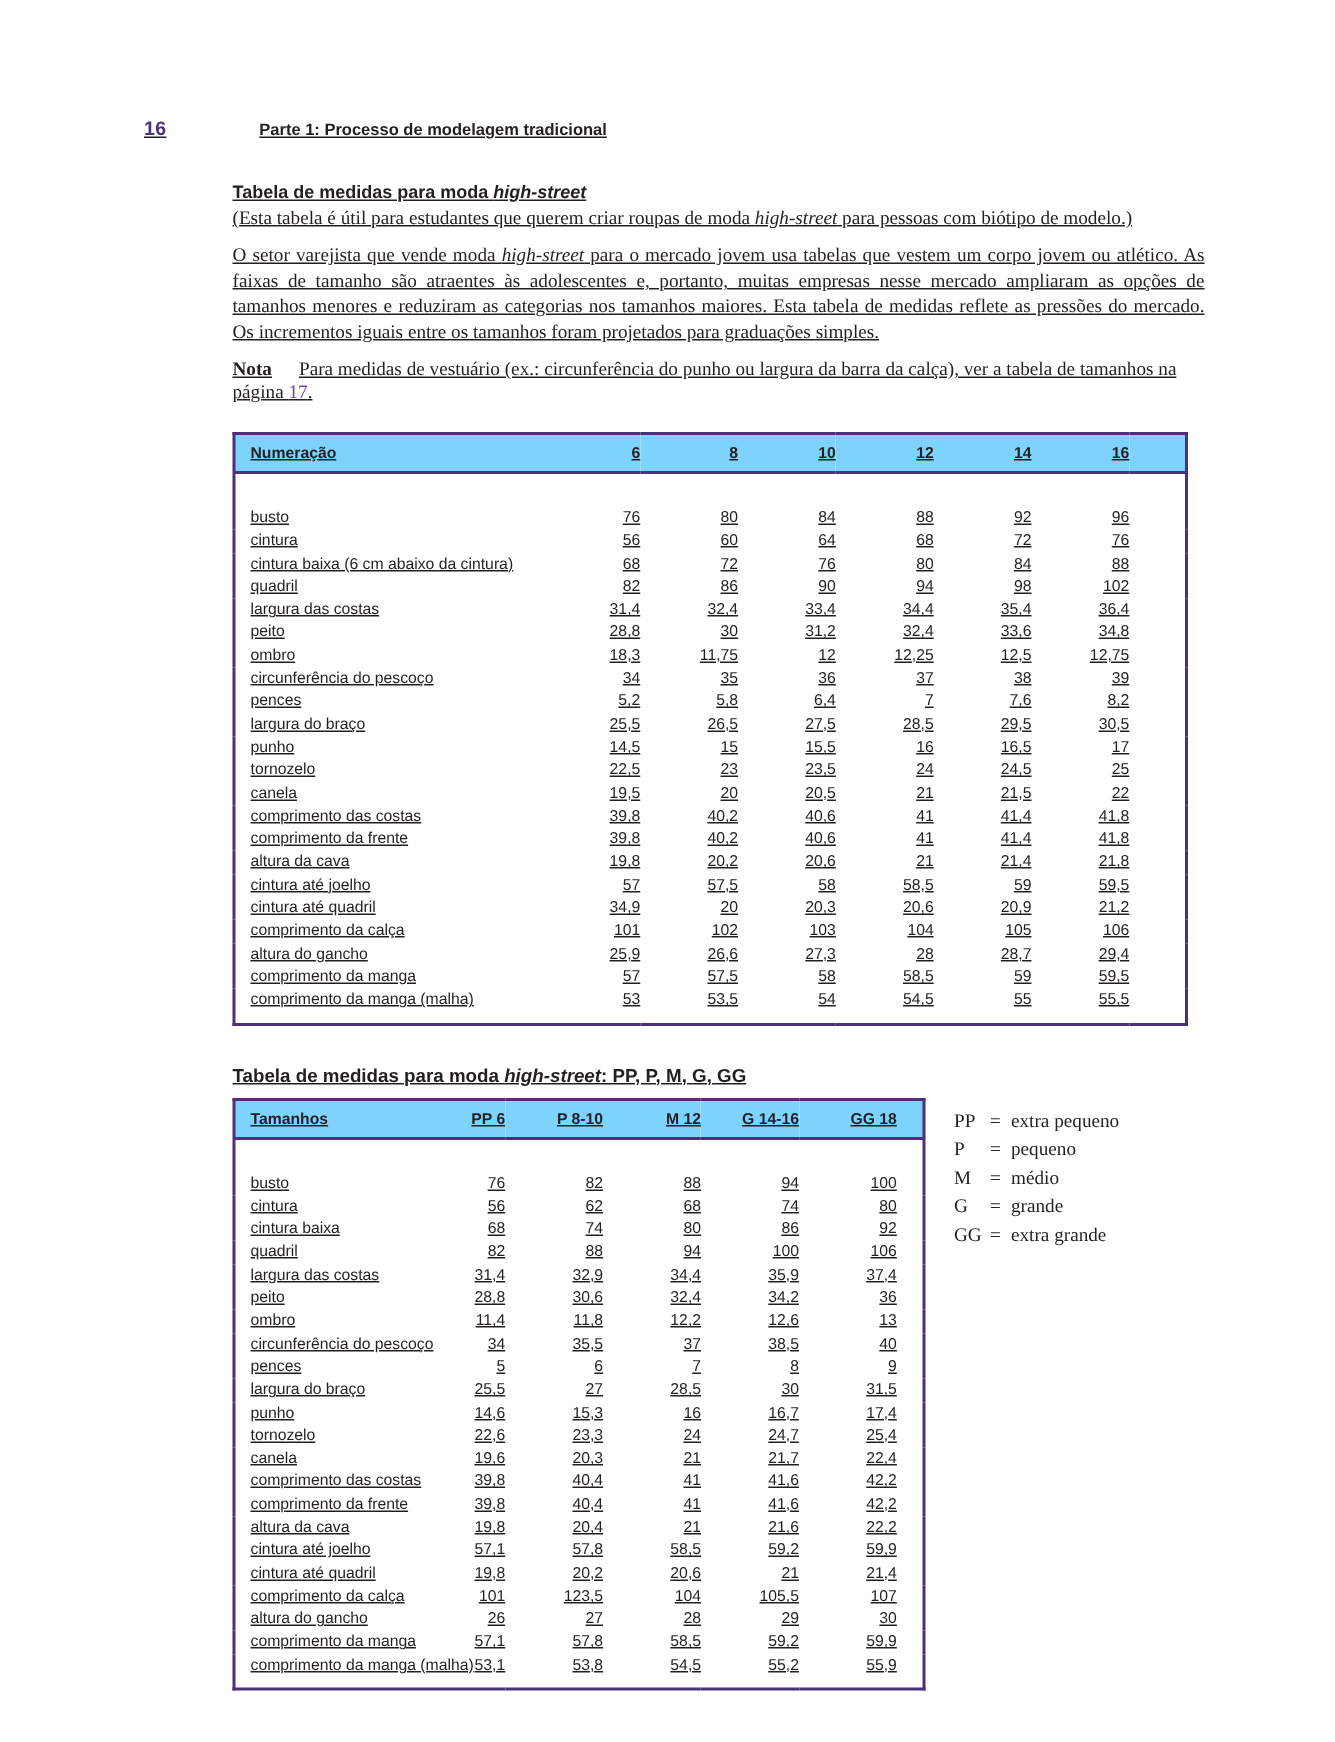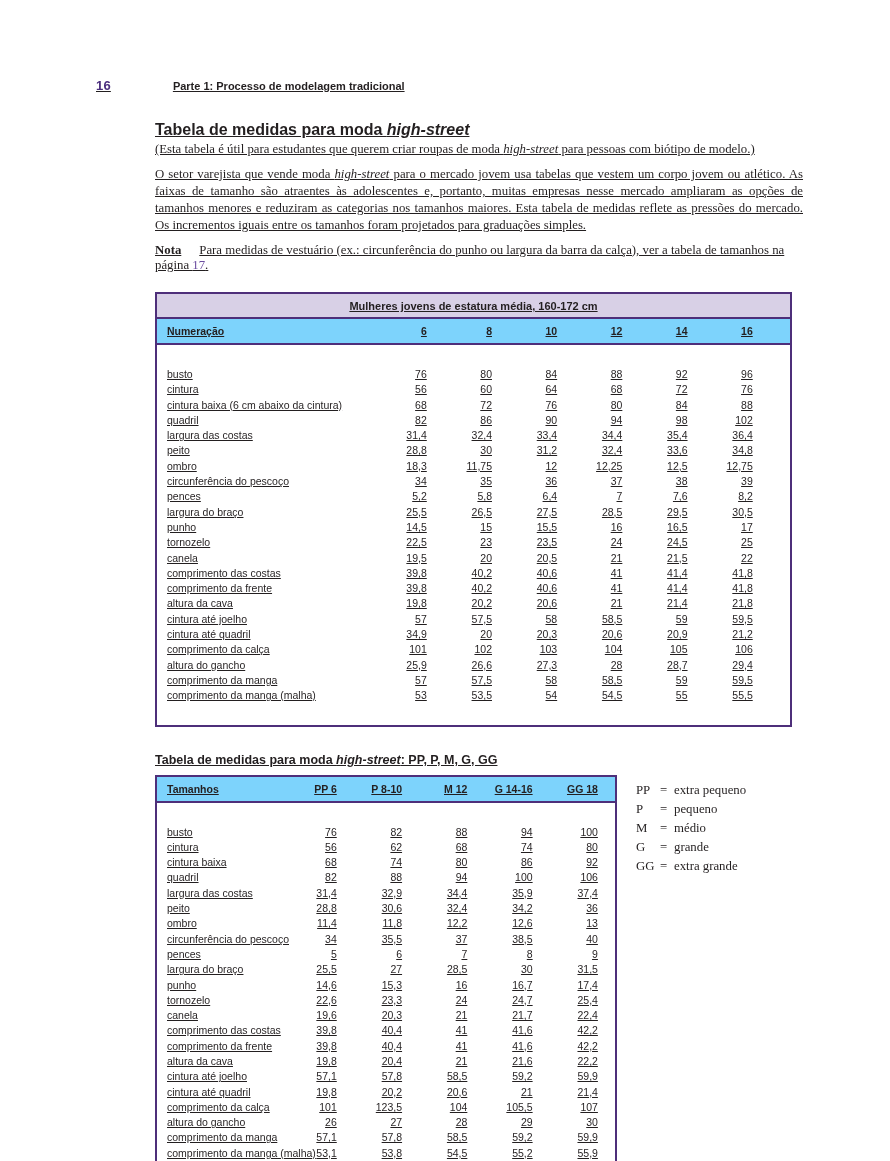--- a/index.html
+++ b/index.html
@@ -14,21 +14,21 @@
     padding-top:78px;
     text-decoration:underline;
   }
   
   .runhead { display:flex; align-items:baseline; margin-left:96px; font-family:"Liberation Sans", sans-serif; }
   .folio { color:#4b2e7e; font-weight:bold; font-size:13px; letter-spacing:.2px; }
   .rh-title { font-weight:bold; font-size:11px; margin-left:28px;padding-left:34px; }
 
   .content { margin-left:155px; width:648px; }
 
-  .sec-title { font-family:"Liberation Sans", sans-serif; font-weight:bold; font-size:16px; margin-top:28px; }
+  .sec-title { font-family:"Liberation Sans", sans-serif; font-weight:bold; font-size:12px; margin-top:28px; }
   .sec-title .it, .t2-title .it { font-style:italic; }
   .sub { font-size:12.8px; margin-top:3px; }
   .para { font-size:12.8px; line-height:17px; text-align:justify; margin-top:9px; }
   .note { font-size:12.8px; margin-top:9px; }
   .note-label { font-weight:bold; margin-right:18px; }
   .page-ref { color:#6b4c9f; }
   .it { font-style:italic; }
 
   
   table { border-collapse:collapse; table-layout:fixed; font-family:"Liberation Sans", sans-serif; font-size:10.5px; color:#231f20; }
@@ -40,21 +40,21 @@
     padding:6px 0 5px 0; border-bottom:2px solid #4e2f7a;
   }
   thead th.hcell {
     background:#7dd3fc; font-weight:bold; text-align:right;
     padding:6px 0 6px 0; border-bottom:2px solid #4e2f7a; font-size:10.5px;
   }
   thead th.hlabel { text-align:left; padding-left:10px; }
   tbody td { height:15.3px; line-height:15.3px; text-align:right; white-space:nowrap; overflow:visible; }
   tbody td:first-child { text-align:left; padding-left:10px; }
   tbody tr:first-child td { padding-top:22px; }
-  tbody tr:last-child td { padding-bottom:21px; }
+  tbody tr:last-child td { padding-bottom:7px; }
 
   .t2-wrap { position:relative; margin-top:8px; }
   .t2-title { font-family:"Liberation Sans", sans-serif; font-weight:bold; font-size:12.5px; margin-top:26px; }
 
   .legend { position:absolute; left:481px; top:6px; font-family:"Liberation Serif", serif; font-size:12.8px; line-height:19px; white-space:nowrap; }
   .legend-row { display:flex; }
   .legend-key { width:24px; }
   .legend-eq { width:14px; }
 </style>
 </head>
@@ -82,23 +82,20 @@
         <col style="width:205px">
           <col style="width:65px">
           <col style="width:65px">
           <col style="width:65px">
         <col style="width:65px">
           <col style="width:65px">
           <col style="width:65px">
           <col style="width:38px">
       </colgroup>
       <thead>
-        <tr>
-          <th class="t-titlecell" colspan="8">Mulheres jovens de estatura média, 160-172 cm</th>
-        </tr>
         <tr>
           <th class="hcell hlabel">Numeração</th>
           <th class="hcell">6</th>
           <th class="hcell">8</th>
           <th class="hcell">10</th>
           <th class="hcell">12</th>
           <th class="hcell">14</th>
           <th class="hcell">16</th>
           <th class="hcell"></th>
         </tr>

